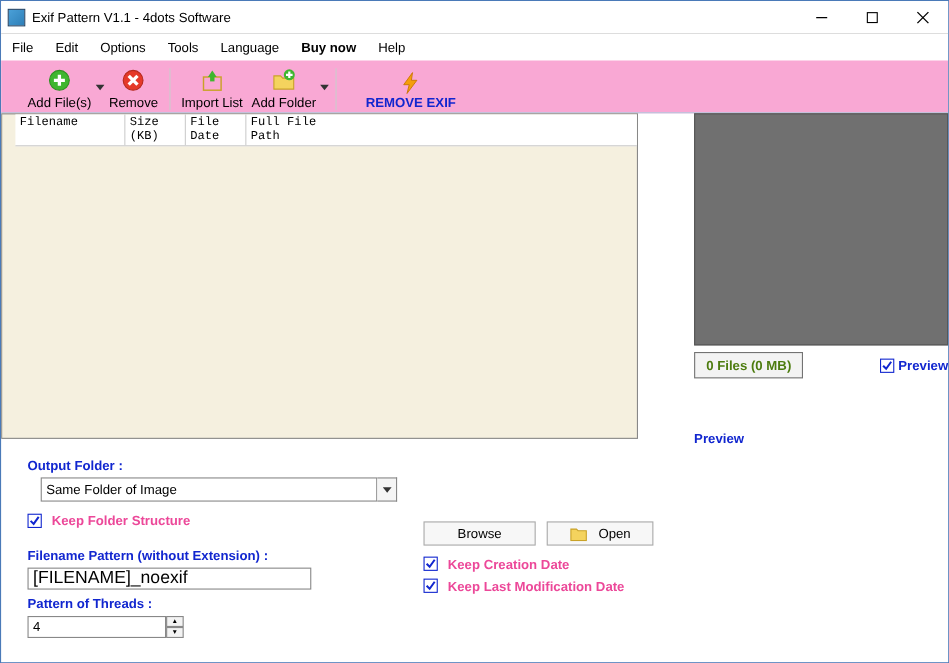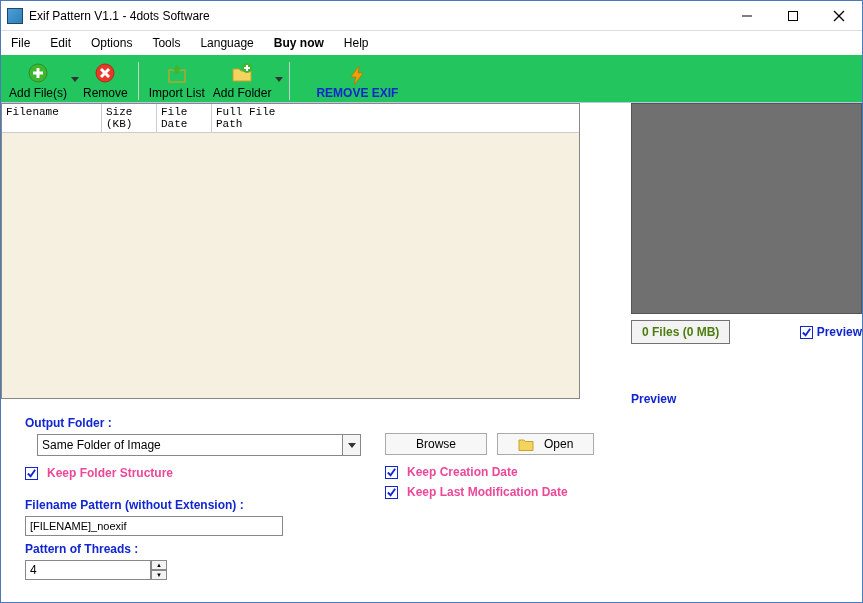--- a/index.html
+++ b/index.html
@@ -27,23 +27,23 @@
 .tb-btn svg { width: 12px; height: 12px; }
 
 .menubar { display: flex; align-items: center; height: 24px; padding-left: 10px; gap: 20px; background: #fff; }
 .menubar span { color: #000; }
 .menubar .bold { font-weight: bold; }
 
 .toolbar {
   display: flex;
   align-items: flex-end;
   height: 48px;
-  background: #22c55e;
+  background: #f9a8d4;
   border-bottom: 1px solid #b7c8de;
-  padding: 2px 8px 2px 4px;
+  padding: 2px 8px 2px 20px;
 }
 .tool-item {
   display: flex;
   flex-direction: column;
   align-items: center;
   justify-content: flex-end;
   padding: 0 4px;
   height: 100%;
 }
 .tool-label { font-size: 12px; margin-top: 2px; }
@@ -53,20 +53,21 @@
 .rm-exif-label { color: #1126cf; font-weight: bold; }
 
 .content { display: flex; }
 .left-panel { width: 626px; }
 .right-panel { flex: 1; padding-left: 4px; }
 
 .grid-area {
   width: 579px; height: 296px;
   background: #f5f0df;
   border: 1px solid #888;
+  padding-left: 12px;
 }
 .grid-header {
   display: flex;
   background: #fff;
   border-bottom: 1px solid #ccc;
   font-family: "Courier New", monospace;
   font-size: 11px;
 }
 .gh-col { padding: 2px 4px; border-right: 1px solid #ccc; white-space: pre-line; }
 
@@ -76,36 +77,36 @@
   border: 1px solid #555;
 }
 .preview-row { display:flex; align-items:center; margin-top: 6px; }
 .files-box {
   border: 1px solid #737373; background: #f3f3f3;
   padding: 4px 10px; font-weight: bold; color: #4d7c0f;
 }
 .prev-check { display:flex; align-items:center; margin-left: auto; color: #1126cf; font-weight: bold; gap: 4px; }
 .prev-label { color: #1126cf; font-weight: bold; margin-top: 48px; }
 
-.bottom { display:flex; padding: 10px 20px 0 24px; gap: 24px; }
+.bottom { display:flex; padding: 10px 20px 0 24px; gap: 24px; align-items: center; }
 .bcol1 { width: 336px; }
 .bcol2 { flex: 1; }
 .blabel { color: #1126cf; font-weight: bold; margin-bottom: 4px; display:block; }
 .combo { display:flex; }
 .combo input { flex:1; height: 22px; border: 1px solid #888; padding: 0 4px; font-size: 12px; margin-left: 12px; }
 .combo .dd { width: 18px; height: 22px; border: 1px solid #888; border-left: none; display:flex; align-items:center; justify-content:center; background:#f5f5f5; }
 .std-btn { border: 1px solid #aaa; background: #f7f7f7; height: 22px; padding: 0 30px; font-size:12px; display:flex; align-items:center; justify-content:center; }
 .row-btns { display:flex; gap: 10px; }
 .open-btn { display:flex; align-items:center; gap: 10px; padding: 10px 20px; }
 
 .chk-row { display:flex; align-items:center; gap: 9px; margin-top: 10px; color:#ec4899; font-weight:bold; }
 .chk { width:13px; height:13px; border:1px solid #1126cf; display:flex; align-items:center; justify-content:center; }
 .chk svg { width:11px; height:11px; }
 
-.textin { height: 20px; width: 258px; border:1px solid #888; padding:0 4px; font-size:11px; }
+.textin { height: 20px; width: 258px; border:1px solid #888; padding:0 4px; font-size:16px; }
 
 .spinner { display:flex; }
 .spinner input { width: 126px; height:20px; border:1px solid #888; padding:0 4px; font-size:12px; }
 .spin-btns { display:flex; flex-direction:column; }
 .sb { width:16px; height:10px; border:1px solid #888; display:flex; align-items:center; justify-content:center; background:#f3f3f3; font-size:6px; }
 
 .app-icon {
   width:16px; height:16px;
   background: linear-gradient(135deg,#4aa0d8,#2e7fb8);
   border:1px solid #246;

